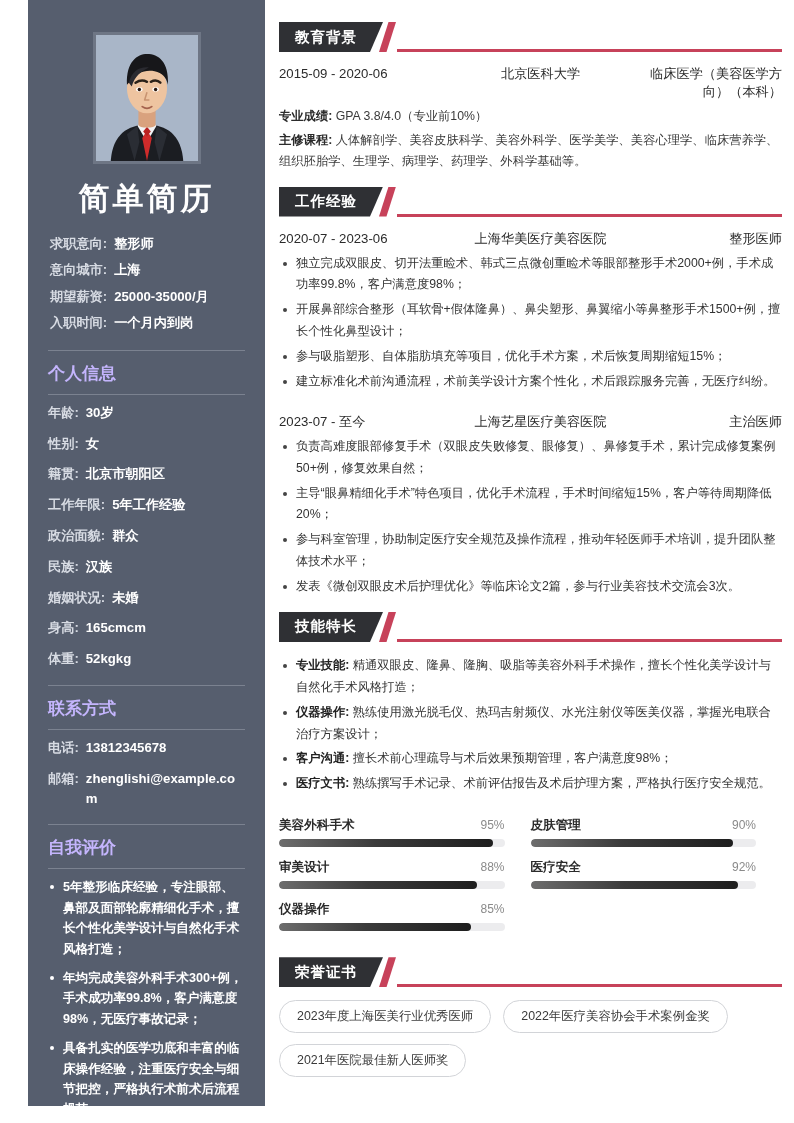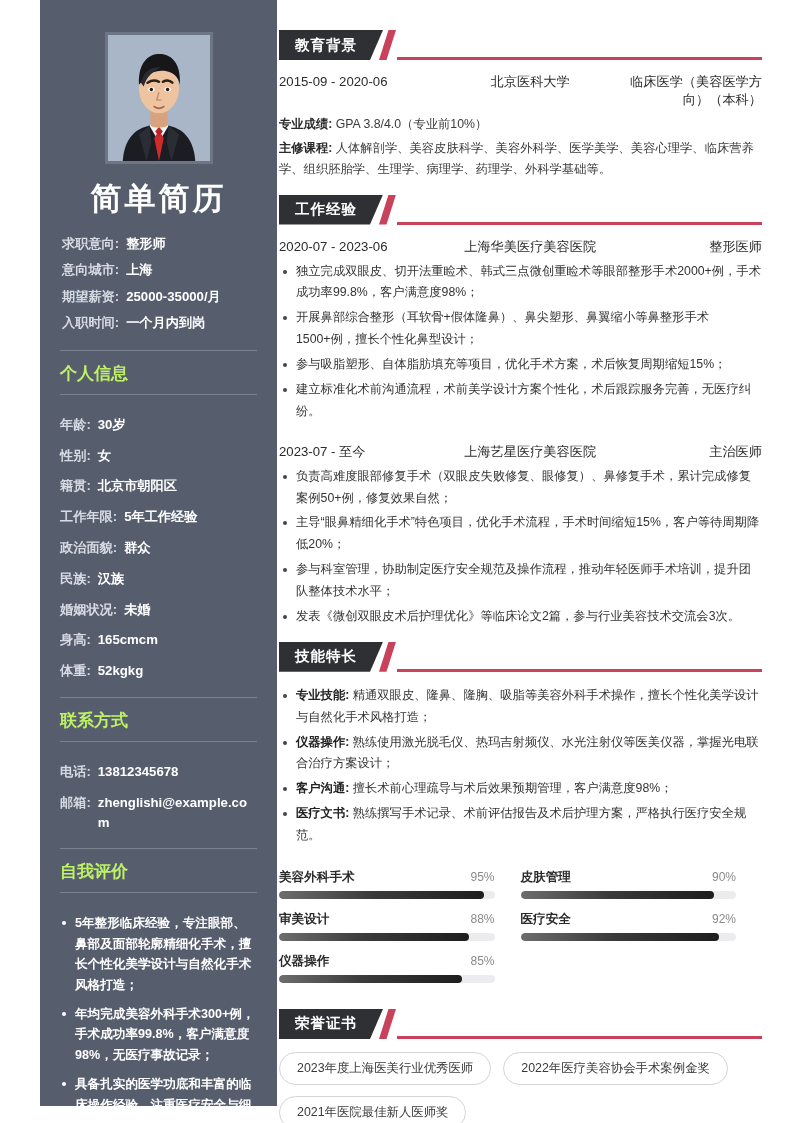--- a/index.html
+++ b/index.html
@@ -6,21 +6,21 @@
   html, body {
     width: 794px; height: 1123px;
     background: #ffffff;
     font-family: "Liberation Sans", "DejaVu Sans", sans-serif;
     overflow: hidden;
   }
   .page { position: relative; width: 794px; height: 1123px; background: #fff; }
 
   
   .sidebar {
-    position: absolute; left: 40px; top: 0;
+    position: absolute; left: 28px; top: 0;
     width: 237px; height: 1106px;
     background: #565e6e;
     color: #ffffff;
     padding: 0 20px;
     overflow: hidden;
   }
   .avatar-wrap { display: flex; justify-content: center; padding-top: 32px; }
   .avatar {
     width: 108px; height: 132px;
     border: 3px solid #6e7685;
@@ -44,24 +44,24 @@
     line-height: 1.55;
     margin-bottom: 6px;
     color: #ffffff;
   }
   .kv .k { color: #d7dbe3; white-space: nowrap; margin-right: 7px; }
   .kv .v { color: #ffffff; }
 
   .sec-divider { height: 1px; background: #7b8290; margin: 16px 0 0 0; }
 
   .side-head {
-    font-size: 17px; font-weight: bold; color: #bef264;
+    font-size: 17px; font-weight: bold; color: #c4b5fd;
     padding: 11px 0 9px 0;
     border-bottom: 1px solid #7b8290;
-    margin-bottom: 20px;
+    margin-bottom: 8px;
   }
 
   .kv2 {
     display: flex; align-items: baseline;
     font-size: 13.2px; font-weight: bold;
     line-height: 1.5; margin-bottom: 11px;
   }
   .kv2 .k { color: #d7dbe3; margin-right: 7px; white-space: nowrap; }
   .kv2 .v { color: #ffffff; word-break: break-all; }
 
@@ -75,23 +75,23 @@
     margin-bottom: 9px;
   }
   .side-bullets li::before {
     content: ""; position: absolute; left: 2px; top: 8px;
     width: 4px; height: 4px; border-radius: 50%;
     background: #ffffff;
   }
 
   
   .main {
-    position: absolute; left: 265px; top: 8px;
+    position: absolute; left: 265px; top: 0;
     width: 529px; height: 988px;
-    padding: 22px 32px 0 14px;
+    padding: 22px 12px 0 14px;
   }
 
   .section { margin-bottom: 14px; }
 
   .sec-header { position: relative; height: 30px; margin-bottom: 13px; }
   .sec-badge {
     position: absolute; left: 0; top: 0;
     height: 30px;
     background: #2f3034;
     color: #fff; font-size: 14.5px; font-weight: bold;

